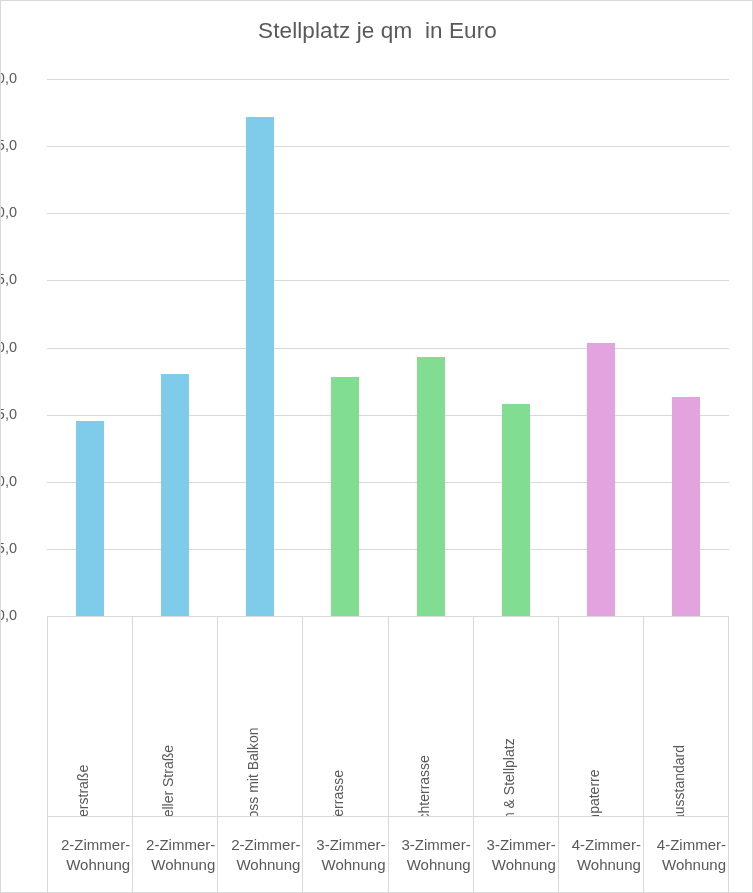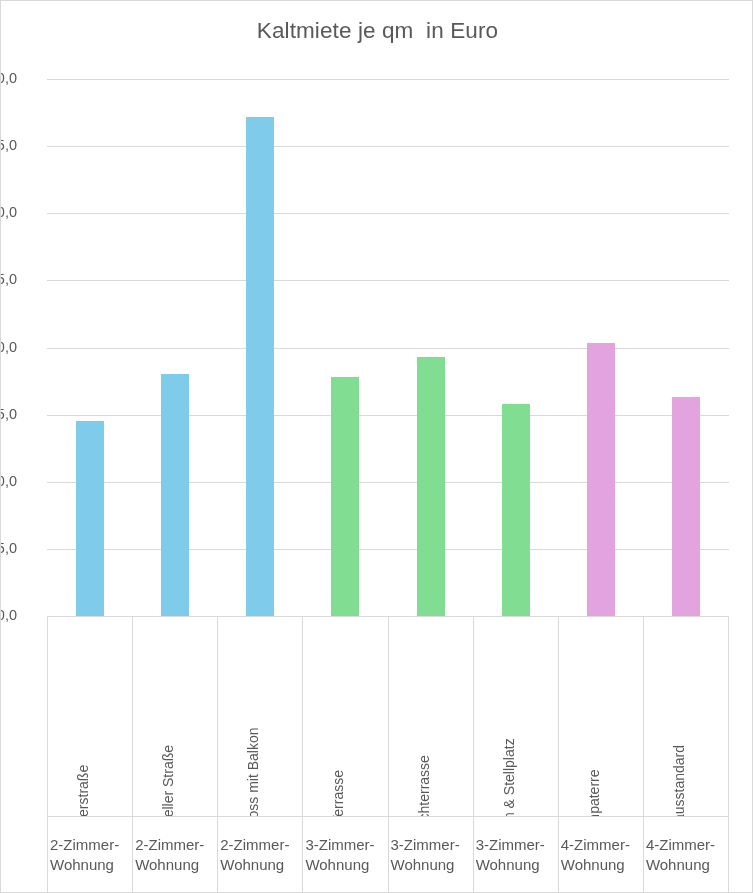--- a/index.html
+++ b/index.html
@@ -120,34 +120,34 @@
     font-size: 14px;
     color: #595959;
     line-height: 1;
   }
   .cat-group-cell {
     border-top: 1px solid #d9d9d9;
     height: 80px;
     display: flex;
     align-items: center;
     justify-content: center;
-    text-align: left;
+    text-align: right;
     font-size: 15px;
     color: #595959;
     line-height: 1.32;
     padding: 0 2px;
     box-sizing: border-box;
   }
 </style>
 </head>
 <body>
 
 <div id="chart-frame">
 
-  <div id="chart-title">Kaltmiete je qm  in Euro</div>
+  <div id="chart-title">Stellplatz je qm  in Euro</div>
 
   <div id="plot-area">
       <div class="gridline" style="top: 0px;"></div>
       <div class="ytick-label" style="top: -8px;">40,0</div>
       <div class="gridline" style="top: 67.125px;"></div>
       <div class="ytick-label" style="top: 59.125px;">35,0</div>
       <div class="gridline" style="top: 134.25px;"></div>
       <div class="ytick-label" style="top: 126.25px;">30,0</div>
       <div class="gridline" style="top: 201.375px;"></div>
       <div class="ytick-label" style="top: 193.375px;">25,0</div>

